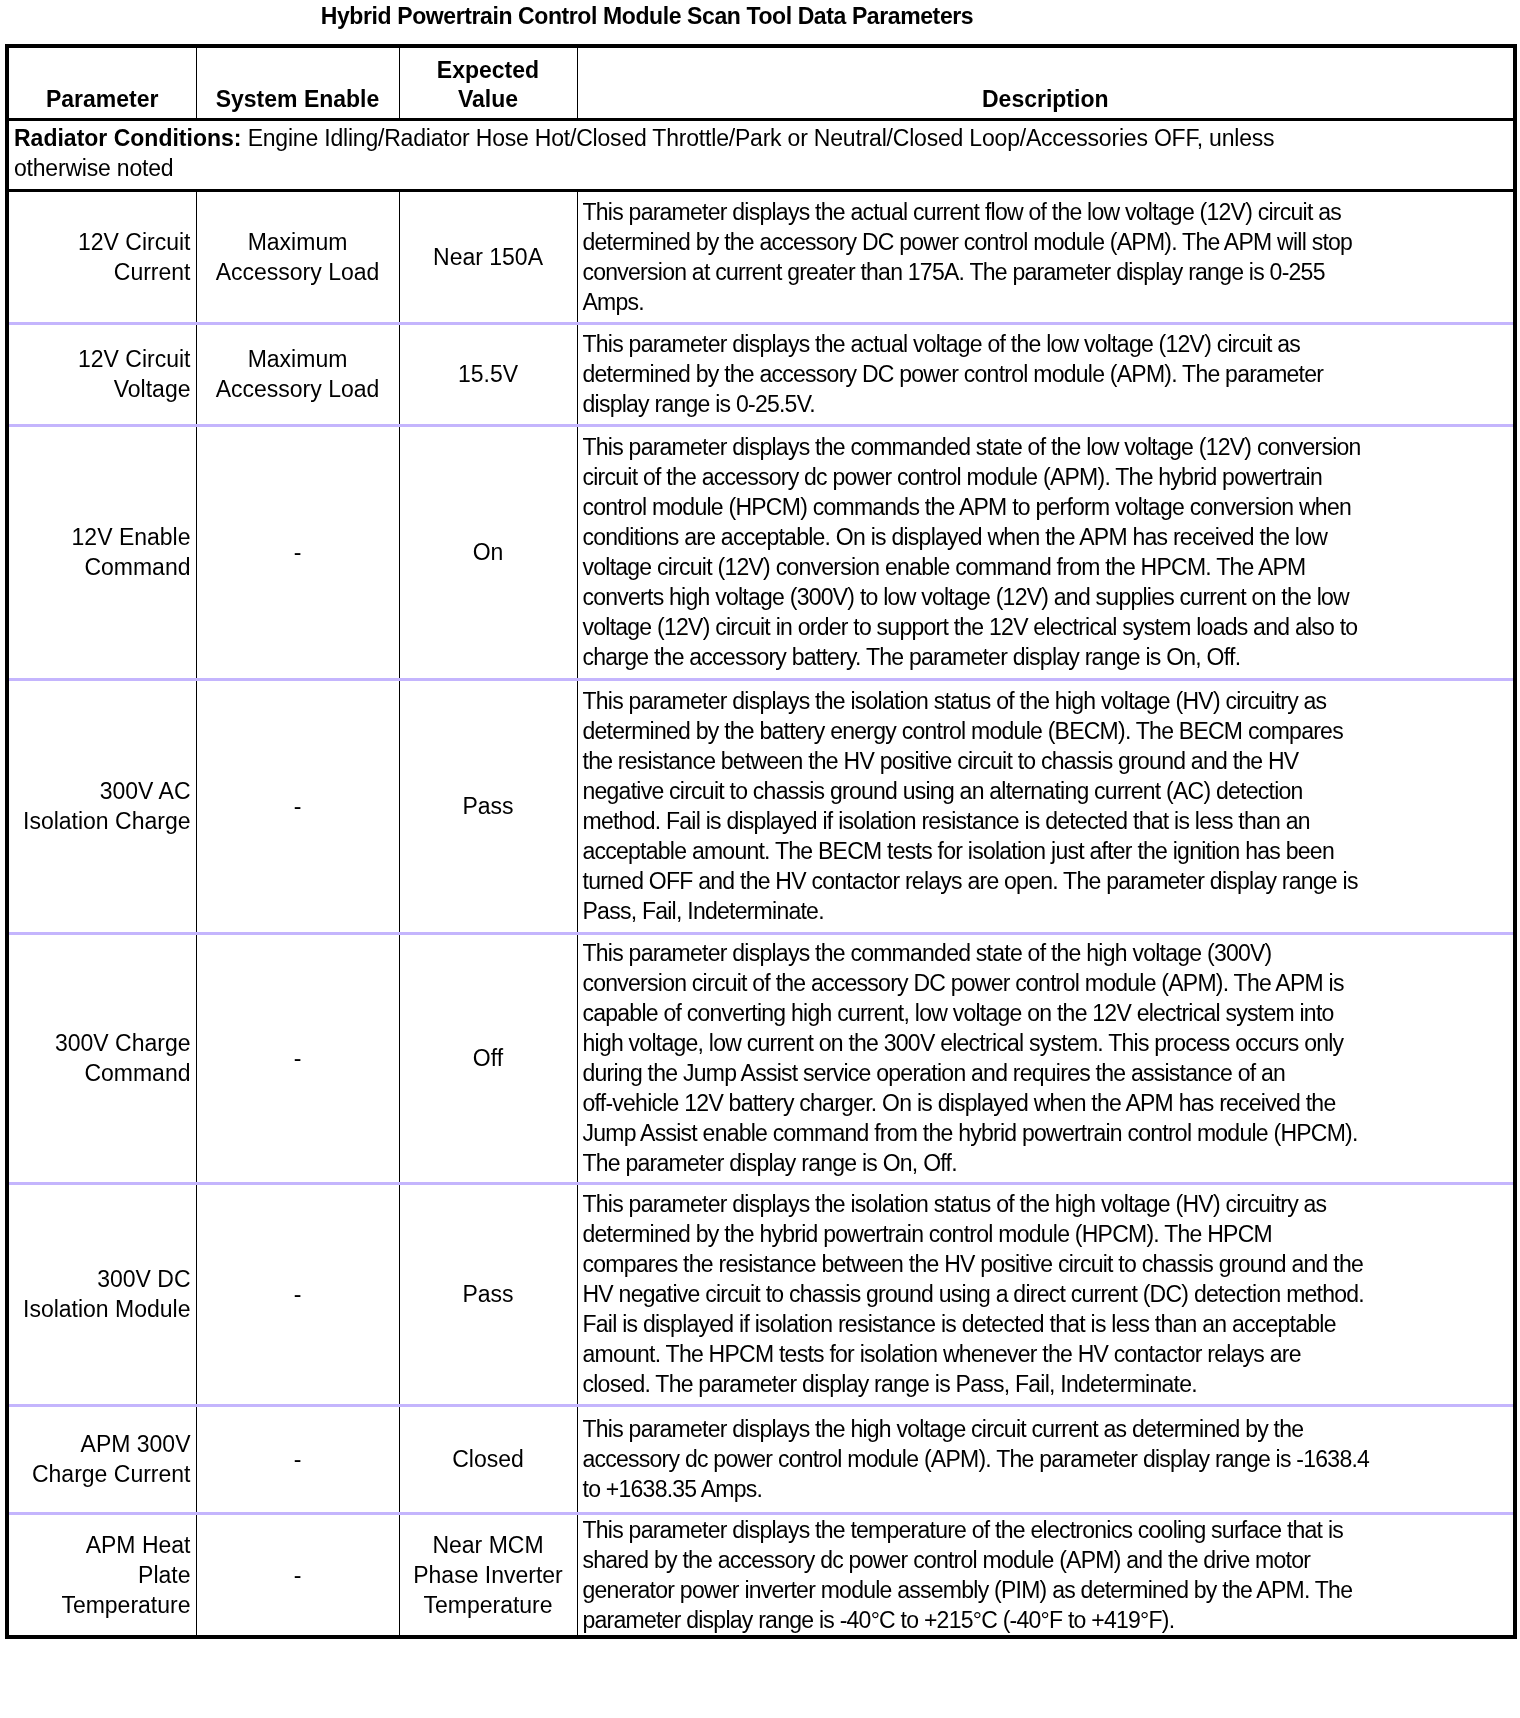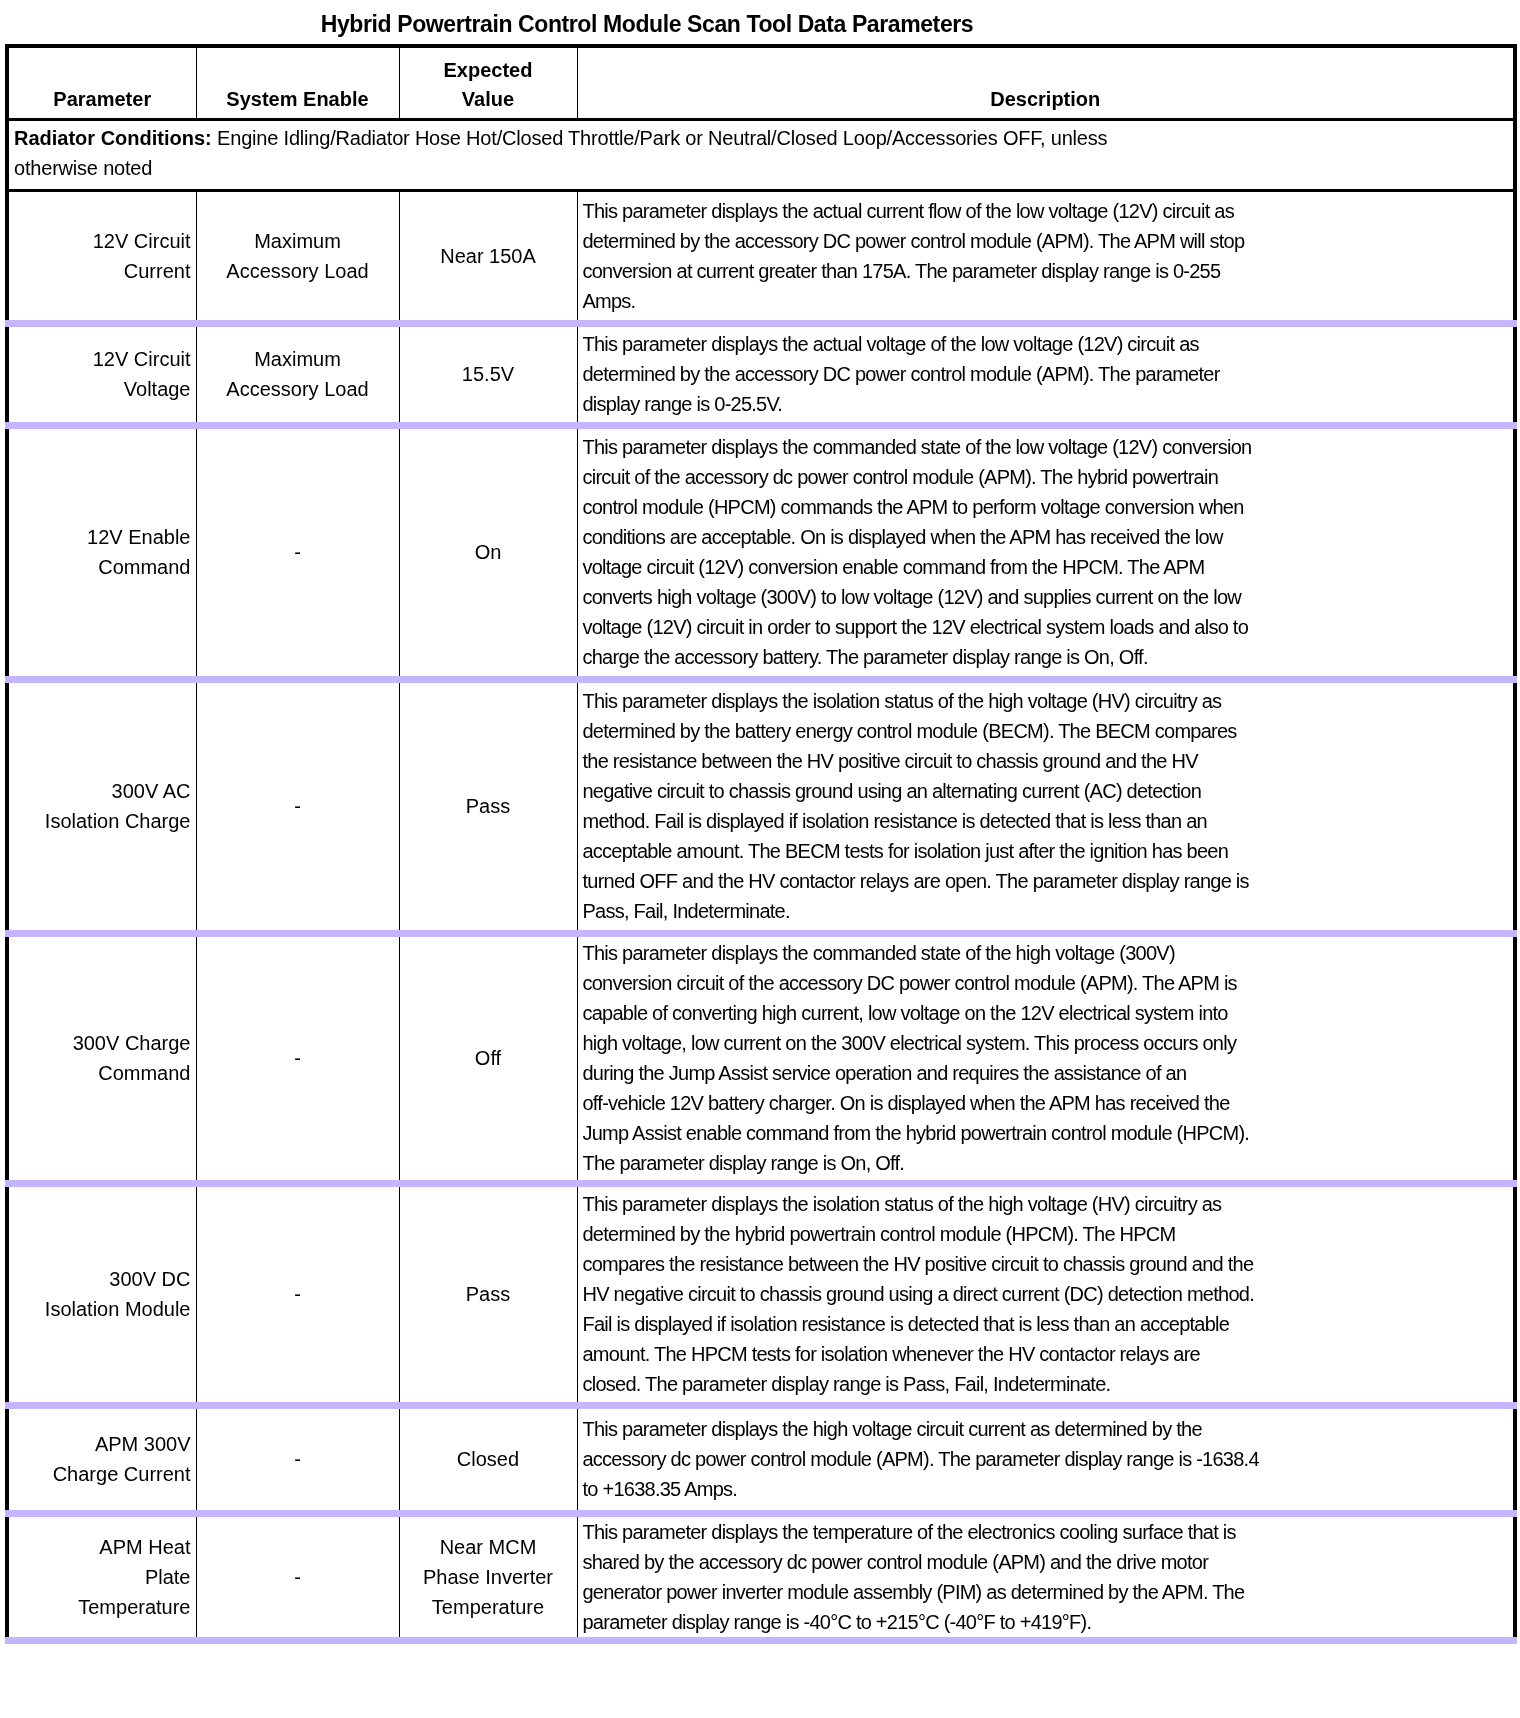--- a/index.html
+++ b/index.html
@@ -1,23 +1,23 @@
 <!DOCTYPE html>
 <html><head>
 <meta charset="utf-8">
 <style>
   html, body { margin:0; padding:0; background:#ffffff; }
   body { width:1520px; height:1718px; position:relative; overflow:hidden; font-family:"Liberation Sans", sans-serif; color:#000; }
-  .title { position:absolute; left:0; top:10px; width:1294px; text-align:center; font-weight:bold; font-size:23px; letter-spacing:-0.4px; line-height:28px; }
+  .title { position:absolute; left:0; top:2px; width:1294px; text-align:center; font-weight:bold; font-size:23px; letter-spacing:-0.4px; line-height:28px; }
   table.params { position:absolute; left:5px; top:44px; width:1508px; border-collapse:collapse; table-layout:fixed; border:4px solid #000; }
-  table.params td, table.params th { border:1px solid #000; padding:0 5px; font-size:20px; line-height:30px; vertical-align:middle; overflow:hidden; }
+  table.params td, table.params th { border:1px solid #000; padding:0 5px; font-size:23px; line-height:30px; vertical-align:middle; overflow:hidden; }
   table.params th { font-weight:bold; text-align:center; vertical-align:bottom; padding-bottom:4px; line-height:29px; }
   tr.header-row th { border-bottom:3px solid #000; }
   tr.op-row td { border-bottom:3px solid #000; padding:2px 5px; line-height:30px; vertical-align:top; }
-  tr.data-row td { border-bottom:7px solid #c4b5fd; }
+  tr.data-row td { border-bottom:3px solid #c4b5fd; }
   td.c-param { text-align:right; padding-left:6px; }
   td.c-state, td.c-expected { text-align:center; }
   td.c-desc { text-align:left; white-space:pre; letter-spacing:-0.75px; padding-left:6px; border-left:3px solid #000; }
   th.c-desc { border-left:3px solid #000; }
   .cell-text { white-space:pre; }
   .op-label { font-weight:bold; }
   .op-text { letter-spacing:-0.2px; }
 </style>
 </head>
 <body>

